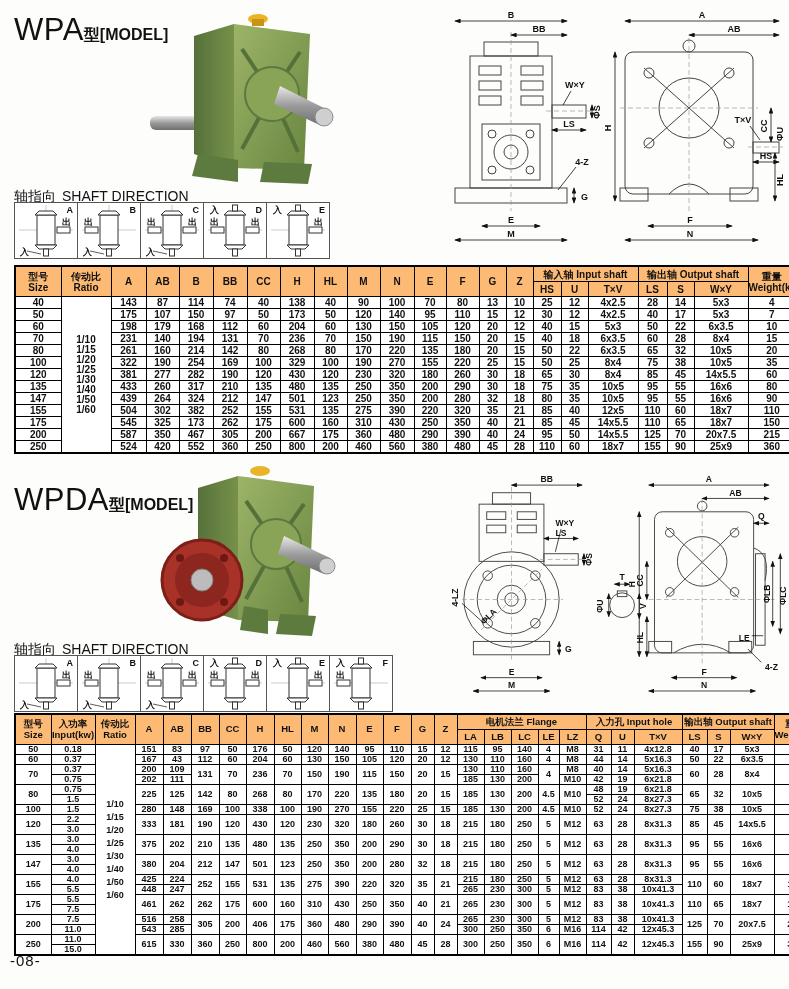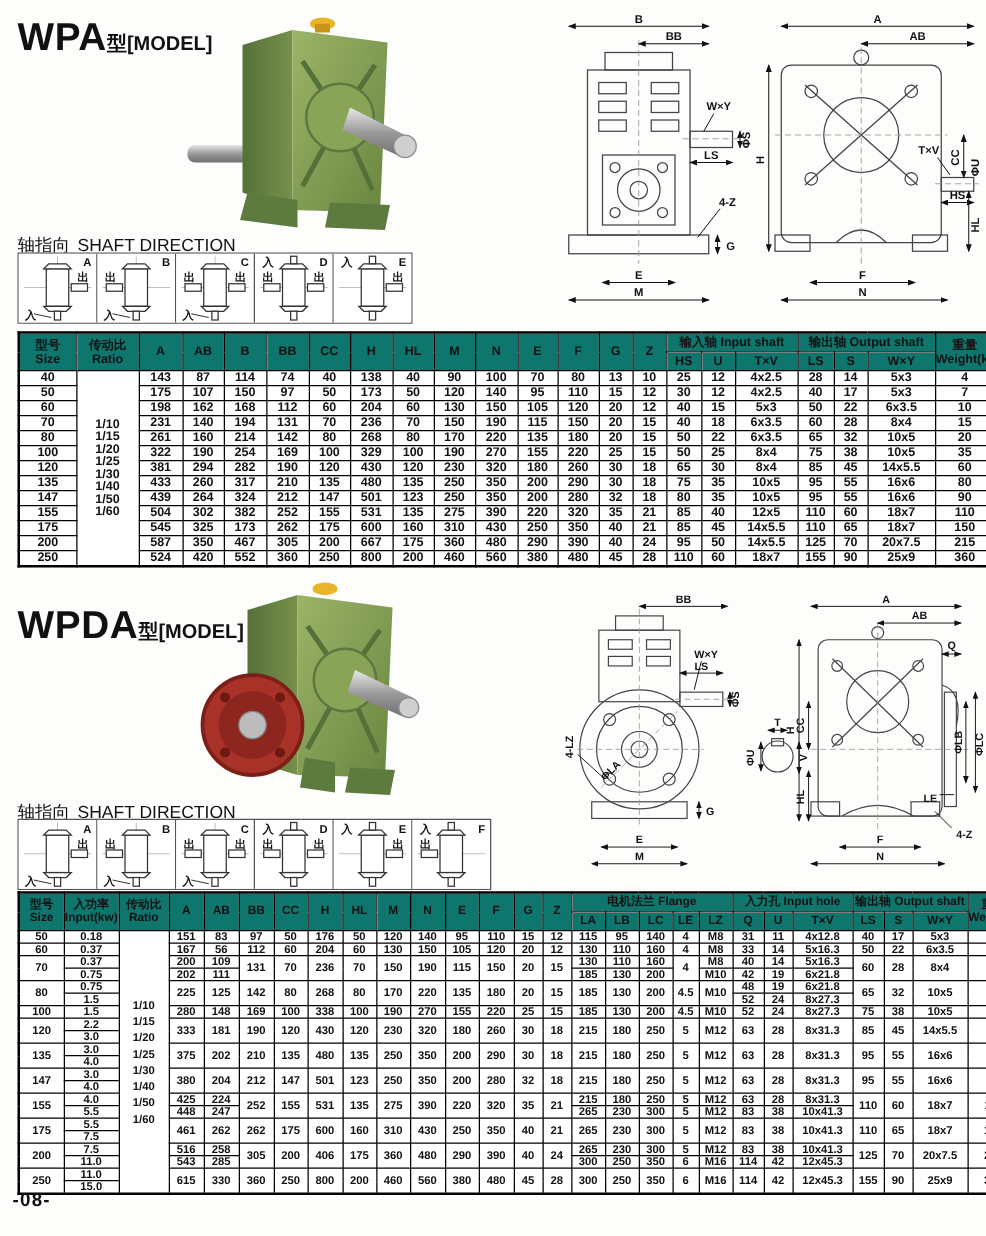--- a/index.html
+++ b/index.html
@@ -1,42 +1,42 @@
 <!DOCTYPE html>
 <html><head>
 <meta charset="utf-8">
 <style>
   html,body{margin:0;padding:0}
   body{width:789px;height:989px;background:#fdfdfb;position:relative;overflow:hidden;
        font-family:"Liberation Sans",sans-serif;color:#111}
   .abs{position:absolute}
   
   .model-title{white-space:nowrap}
-  .model-title .big{font-size:31px;font-weight:bold;letter-spacing:0.5px}
+  .model-title .big{font-size:31px;font-weight:normal;letter-spacing:0.5px}
   .model-title .small{font-size:16px;font-weight:bold}
   .sd-label{font-size:14px;font-weight:normal}
   .sd-label .cn{margin-right:6px}
   
   .sd-row{display:flex;border:1px solid #555;background:#fff;width:max-content}
   .sd-box{width:62px;height:55px;border-right:1px solid #555;position:relative;background:#fff}
   .sd-row .sd-box:last-child{border-right:none}
   
   table.spec{border-collapse:collapse;table-layout:fixed;width:761px;border:2px solid #000;background:#fff}
   table.spec th,table.spec td{border:1px solid #000;text-align:center;vertical-align:middle;
       font-weight:bold;padding:0;overflow:hidden;white-space:pre-line}
-  table.spec th{background:#0f766e}
+  table.spec th{background:#fdba74}
   table.wpa th{font-size:10px;line-height:11px;height:14px}
   table.wpa td{font-size:10px;line-height:10px;height:11px}
   table.wpda th{font-size:9.5px;line-height:10.5px;height:14px}
   table.wpda td{font-size:9px;line-height:9px;height:9px}
   td.ratio-cell{font-size:10px;line-height:15px}
   table.wpda td.ratio-cell{line-height:13px}
   
   svg text{font-family:"Liberation Sans",sans-serif;font-size:9px;font-weight:bold;fill:#111}
-  .footer{font-size:15px;font-weight:bold;letter-spacing:1px}
+  .footer{font-size:15px;font-weight:normal;letter-spacing:1px}
 </style>
 </head>
 <body>
 
 <div class="abs model-title" style="left:14px;top:12px">
   <span class="big">WPA</span><span class="small">型[MODEL]</span>
 </div>
 
 <svg class="abs" style="left:142px;top:4px" width="195" height="182" viewBox="0 0 195 182">
   <defs>
@@ -351,21 +351,21 @@
           <td>12</td>
           <td>4x2.5</td>
           <td>40</td>
           <td>17</td>
           <td>5x3</td>
           <td>7</td>
         </tr>
         <tr>
           <td>60</td>
           <td>198</td>
-          <td>162</td>
+          <td>179</td>
           <td>168</td>
           <td>112</td>
           <td>60</td>
           <td>204</td>
           <td>60</td>
           <td>130</td>
           <td>150</td>
           <td>105</td>
           <td>120</td>
           <td>20</td>
@@ -443,21 +443,21 @@
           <td>25</td>
           <td>8x4</td>
           <td>75</td>
           <td>38</td>
           <td>10x5</td>
           <td>35</td>
         </tr>
         <tr>
           <td>120</td>
           <td>381</td>
-          <td>294</td>
+          <td>277</td>
           <td>282</td>
           <td>190</td>
           <td>120</td>
           <td>430</td>
           <td>120</td>
           <td>230</td>
           <td>320</td>
           <td>180</td>
           <td>260</td>
           <td>30</td>
@@ -936,37 +936,37 @@
           <td>4x12.8</td>
           <td>40</td>
           <td>17</td>
           <td>5x3</td>
           <td>8</td>
         </tr>
         <tr>
           <td>60</td>
           <td>0.37</td>
           <td>167</td>
-          <td>56</td>
+          <td>43</td>
           <td>112</td>
           <td>60</td>
           <td>204</td>
           <td>60</td>
           <td>130</td>
           <td>150</td>
           <td>105</td>
           <td>120</td>
           <td>20</td>
           <td>12</td>
           <td>130</td>
           <td>110</td>
           <td>160</td>
           <td>4</td>
           <td>M8</td>
-          <td>33</td>
+          <td>44</td>
           <td>14</td>
           <td>5x16.3</td>
           <td>50</td>
           <td>22</td>
           <td>6x3.5</td>
           <td>11</td>
         </tr>
         <tr>
           <td rowspan="2">70</td>
           <td>0.37</td>

